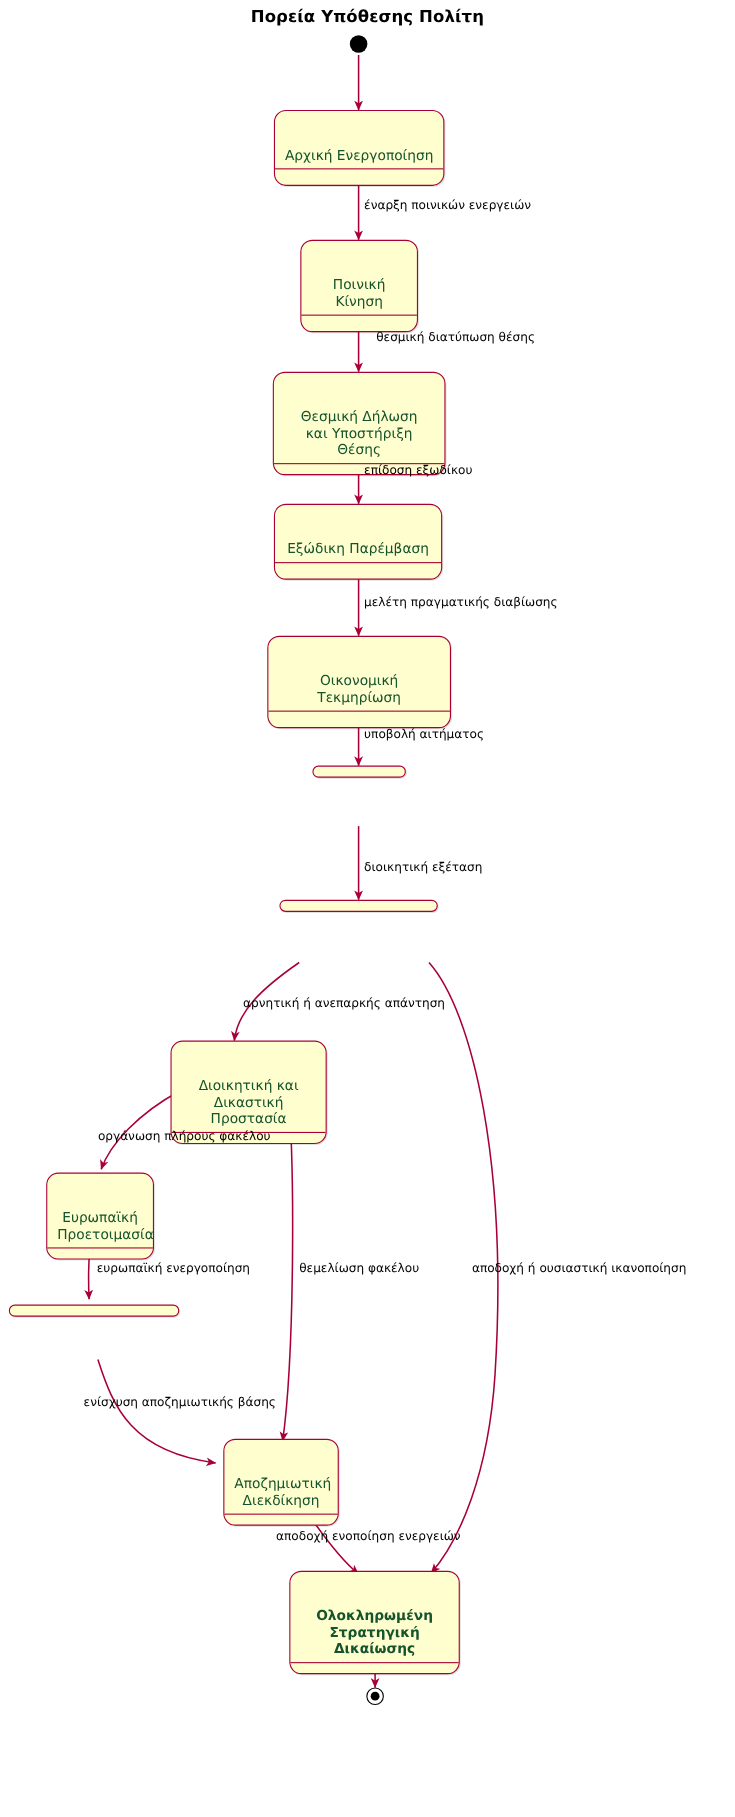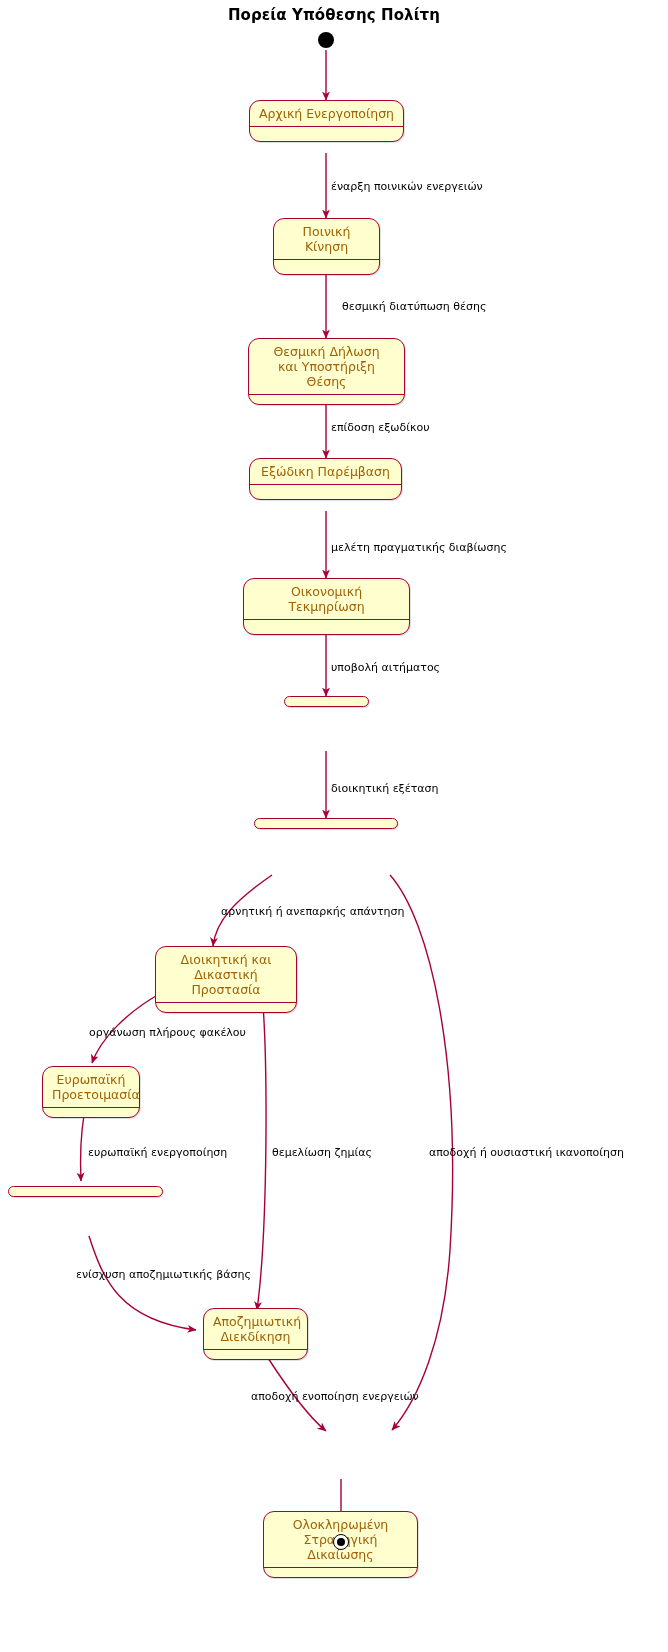--- a/index.html
+++ b/index.html
@@ -45,26 +45,27 @@
     box-sizing: border-box;
     background: #FEFECE;
     border: 1.4px solid #A80036;
     border-radius: 11px;
     box-shadow: 1px 1px 0 rgba(0,0,0,0.12);
   }
   .state-name {
     box-sizing: border-box;
     width: 100%;
     text-align: center;
-    color: #a16207;
+    color: #14532d;
     font-size: 12.5px;
     line-height: 15px;
     padding: 5px 9px 5px 9px;
     border-bottom: 1.4px solid #A80036;
     white-space: pre-line;
+    margin-top: 27px;
   }
   .state-body {
     height: 14px;
   }
   
   .start-node {
     position: absolute;
     width: 16px;
     height: 16px;
     border-radius: 50%;
@@ -182,21 +183,21 @@
   <div class="state" style="left:8px; top:1186px; width:155px;">
     <div class="state-body" style="height:9px;"></div>
   </div>
 
   <div class="state" style="left:203px; top:1308px; width:105px;">
     <div class="state-name">Αποζημιωτική
 Διεκδίκηση</div>
     <div class="state-body" style="height:9px;"></div>
   </div>
 
-  <div class="state" style="left:263px; top:1511px; width:155px;">
+  <div class="state" style="left:263px; top:1428px; width:155px;font-weight:bold;">
     <div class="state-name">Ολοκληρωμένη
 Στρατηγική Δικαίωσης</div>
     <div class="state-body" style="height:9px;"></div>
   </div>
 
   <div class="end-node" style="left:333px; top:1534px;"></div>
 
   <div class="edge-label" style="left:331px; top:180px;">έναρξη ποινικών ενεργειών</div>
 
   <div class="edge-label" style="left:331px; top:300px;margin-left:11px;">θεσμική διατύπωση θέσης</div>
@@ -208,21 +209,21 @@
   <div class="edge-label" style="left:331px; top:661px;">υποβολή αιτήματος</div>
 
   <div class="edge-label" style="left:331px; top:782px;">διοικητική εξέταση</div>
 
   <div class="edge-label" style="left:221px; top:905px;">αρνητική ή ανεπαρκής απάντηση</div>
 
   <div class="edge-label" style="left:89px; top:1026px;">οργάνωση πλήρους φακέλου</div>
 
   <div class="edge-label" style="left:88px; top:1146px;">ευρωπαϊκή ενεργοποίηση</div>
 
-  <div class="edge-label" style="left:272px; top:1146px;">θεμελίωση ζημίας</div>
+  <div class="edge-label" style="left:272px; top:1146px;">θεμελίωση φακέλου</div>
 
   <div class="edge-label" style="left:76px; top:1268px;">ενίσχυση αποζημιωτικής βάσης</div>
 
   <div class="edge-label" style="left:251px; top:1390px;">αποδοχή ενοποίηση ενεργειών</div>
 
   <div class="edge-label" style="left:429px; top:1146px;">αποδοχή ή ουσιαστική ικανοποίηση</div>
 
 </div>
 
 </body></html>

